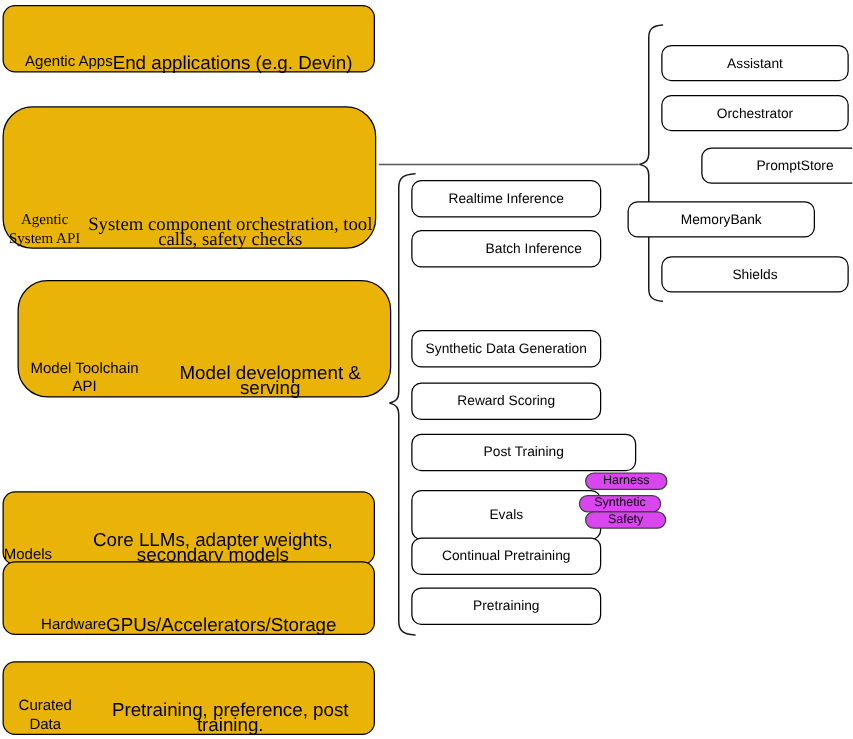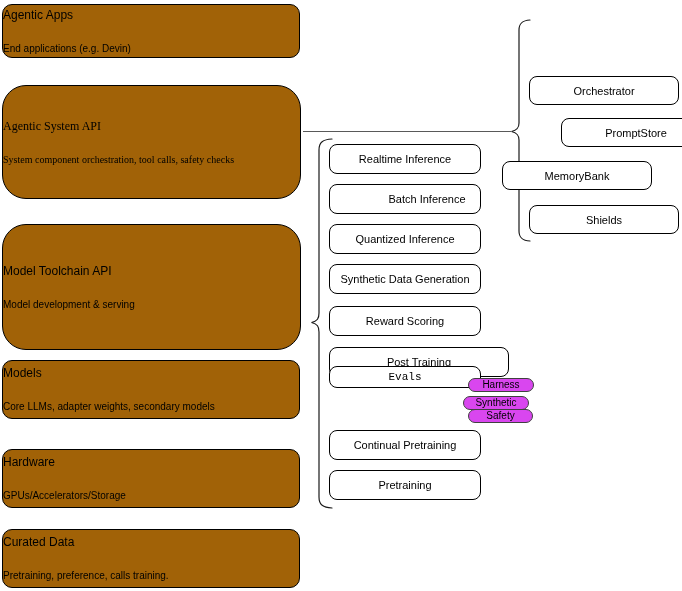--- a/index.html
+++ b/index.html
@@ -7,32 +7,32 @@
     position:relative;
     width:682px;height:591px;
     background:#ffffff;
     font-family:"Liberation Sans", sans-serif;
     color:#000;
     overflow:hidden;
   }
   .node{
     position:absolute;
     box-sizing:border-box;
-    background:#a16207;
+    background:#eab308;
     border:1px solid #000000;
     display:flex;
-    flex-direction:column;
-    align-items:flex-start;
+    flex-direction:row;
+    align-items:flex-end;
     justify-content:center;
     text-align:center;
   }
   .stack-node{border-radius:10px;}
   .api-node{border-radius:24px;}
   .node .title{font-size:12px;line-height:15px;}
-  .node .subtitle{font-size:10px;line-height:12px;margin-top:20px;}
+  .node .subtitle{font-size:15px;line-height:12px;margin-top:20px;}
   .chip{
     position:absolute;
     box-sizing:border-box;
     background:#ffffff;
     border:1px solid #000000;
     border-radius:8px;
     display:flex;
     align-items:center;
     justify-content:center;
     font-size:11px;
@@ -89,78 +89,78 @@
   <div class="node stack-node" style="left:2px;top:4px;width:298px;height:54px;">
     <div class="title">Agentic Apps</div>
     <div class="subtitle">End applications (e.g. Devin)</div>
   </div>
 
   <div class="node api-node" style="left:2px;top:85px;width:299px;height:114px;font-family:Liberation Serif, serif;">
     <div class="title">Agentic System API</div>
     <div class="subtitle">System component orchestration, tool calls, safety checks</div>
   </div>
 
-  <div class="node api-node" style="left:2px;top:224px;width:299px;height:126px;">
+  <div class="node api-node" style="left:14px;top:224px;width:299px;height:94px;">
     <div class="title">Model Toolchain API</div>
     <div class="subtitle">Model development &amp; serving</div>
   </div>
 
-  <div class="node stack-node" style="left:2px;top:360px;width:298px;height:59px;">
+  <div class="node stack-node" style="left:2px;top:393px;width:298px;height:59px;">
     <div class="title">Models</div>
     <div class="subtitle">Core LLMs, adapter weights, secondary models</div>
   </div>
 
   <div class="node stack-node" style="left:2px;top:449px;width:298px;height:59px;">
     <div class="title">Hardware</div>
     <div class="subtitle">GPUs/Accelerators/Storage</div>
   </div>
 
   <div class="node stack-node" style="left:2px;top:529px;width:298px;height:59px;">
     <div class="title">Curated Data</div>
-    <div class="subtitle">Pretraining, preference, calls training.</div>
+    <div class="subtitle">Pretraining, preference, post training.</div>
   </div>
 
   <div class="chip" style="left:329px;top:144px;width:152px;height:30px;">
     <span>Realtime Inference</span>
   </div>
   <div class="chip" style="left:329px;top:184px;width:152px;height:30px;padding-left:44px;">
     <span>Batch Inference</span>
-  </div>
-  <div class="chip" style="left:329px;top:224px;width:152px;height:30px;">
-    <span>Quantized Inference</span>
   </div>
   <div class="chip" style="left:329px;top:264px;width:152px;height:30px;">
     <span>Synthetic Data Generation</span>
   </div>
   <div class="chip" style="left:329px;top:306px;width:152px;height:30px;">
     <span>Reward Scoring</span>
   </div>
   <div class="chip" style="left:329px;top:347px;width:180px;height:30px;">
     <span>Post Training</span>
   </div>
-  <div class="chip" style="left:329px;top:366px;width:152px;height:22px;font-family:Liberation Mono, monospace;">
+  <div class="chip" style="left:329px;top:392px;width:152px;height:40px;">
     <span>Evals</span>
   </div>
   <div class="chip" style="left:329px;top:430px;width:152px;height:30px;">
     <span>Continual Pretraining</span>
   </div>
   <div class="chip" style="left:329px;top:470px;width:152px;height:30px;">
     <span>Pretraining</span>
   </div>
 
   <div class="pill" style="left:468px;top:378px;width:66px;height:14px;">
     <span>Harness</span>
   </div>
   <div class="pill" style="left:463px;top:396px;width:66px;height:14px;">
     <span>Synthetic</span>
   </div>
   <div class="pill" style="left:468px;top:409px;width:65px;height:14px;">
     <span>Safety</span>
   </div>
 
+  <div class="chip" style="left:529px;top:36px;width:150px;height:29px;">
+    <span>Assistant</span>
+  </div>
   <div class="chip" style="left:529px;top:76px;width:150px;height:29px;">
     <span>Orchestrator</span>
   </div>
   <div class="chip" style="left:529px;top:118px;width:150px;height:29px;margin-left:32px;">
     <span>PromptStore</span>
   </div>
   <div class="chip" style="left:502px;top:161px;width:150px;height:29px;">
     <span>MemoryBank</span>
   </div>
   <div class="chip" style="left:529px;top:205px;width:150px;height:29px;">

